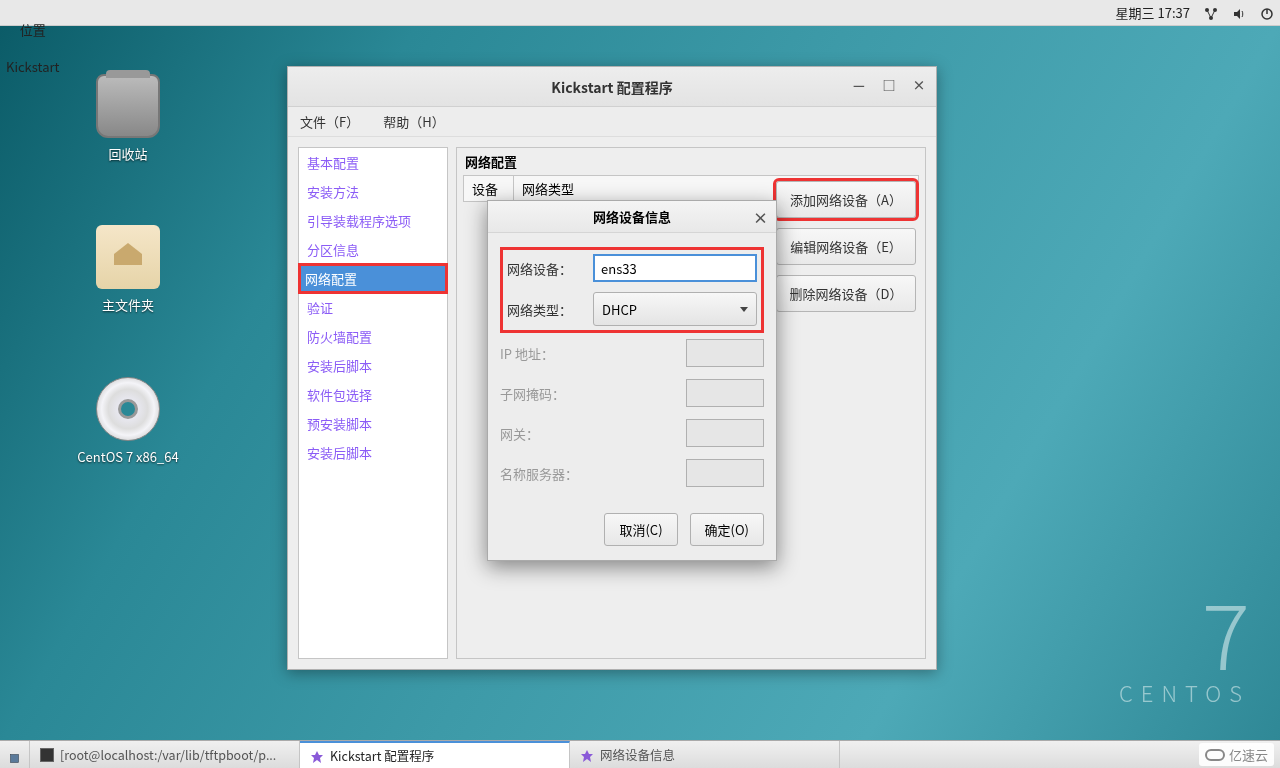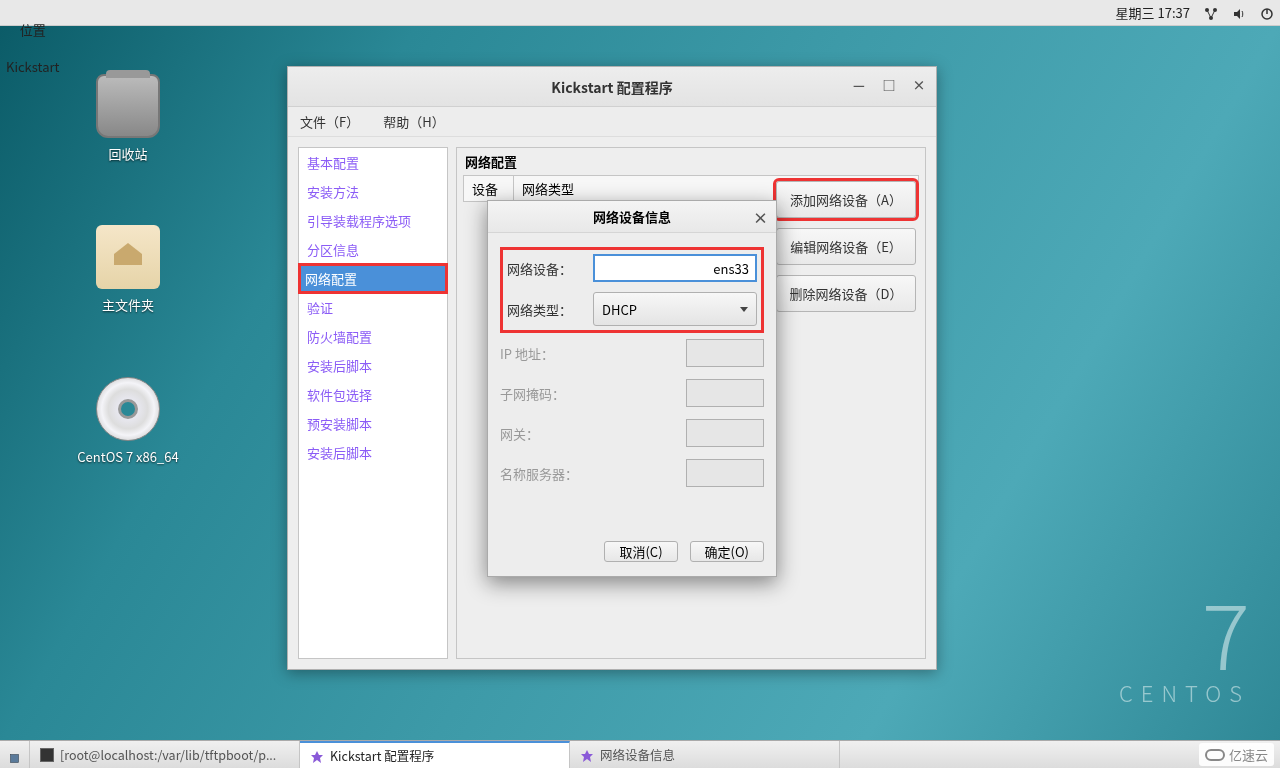--- a/index.html
+++ b/index.html
@@ -57,28 +57,28 @@
 .network-right { position:absolute; top:181px; left:776px; width:140px; display:flex; flex-direction:column; gap:10px; z-index:5; }
 
 
 .dialog { position:absolute; top:200px; left:487px; width:290px; background:#ededed; border:1px solid #aaa; box-shadow:0 6px 20px rgba(0,0,0,.45); z-index:10; }
 .dialog .dlg-title { height:32px; display:flex; align-items:center; justify-content:center; font-weight:bold; font-size:13px; border-bottom:1px solid #d5d5d5; position:relative; background:linear-gradient(#f4f4f4,#e8e8e8);}
 .dialog .close-x { position:absolute; right:8px; top:6px; font-size:15px; color:#555; cursor:pointer; }
 .dlg-body { padding:14px 12px 10px; }
 .form-row { display:flex; align-items:center; margin-bottom:12px; gap:8px; }
 .form-row label { width:78px; text-align:left; font-size:13px; color:#333; }
 .form-row.disabled label { color:#999; }
-.text-input { flex:1; height:28px; border:1px solid #b0b0b0; background:#fff; padding:12px 6px; font-size:13px;text-align:right; }
+.text-input { flex:1; height:28px; border:1px solid #b0b0b0; background:#fff; padding:12px 6px; font-size:13px; }
 .text-input.focus { border:2px solid #4a90d9; outline:none; }
 .text-input.disabled { background:#e6e6e6; color:#999; width:78px; flex:0 0 78px; margin-left:auto;}
 .combobox { flex:1; height:30px; border:1px solid #b0b0b0; border-radius:3px; background:linear-gradient(#f7f7f7,#e4e4e4); padding:16px 8px; font-size:13px; display:flex; align-items:center; justify-content:space-between; cursor:pointer; }
 .combobox .caret { border-left:4px solid transparent; border-right:4px solid transparent; border-top:5px solid #444; }
 .red-frame { padding:4px; border:3px solid #e33; }
 .dlg-buttons { display:flex; justify-content:flex-end; gap:12px; padding:4px 12px 14px; }
-.dlg-btn { background:linear-gradient(#f7f7f7,#e7e7e7); border:1px solid #b0b0b0; border-radius:3px; padding:0 14px; font-size:13px; cursor:pointer;margin-top:28px; }
+.dlg-btn { background:linear-gradient(#f7f7f7,#e7e7e7); border:1px solid #b0b0b0; border-radius:3px; padding:6px 14px; font-size:13px; cursor:pointer; }
 
 
 .taskbar { position:absolute; left:0; right:0; bottom:0; height:28px; background:linear-gradient(#f0f0f0,#dcdcdc); border-top:1px solid #aaa; display:flex; align-items:stretch; font-size:12.5px; }
 .task-item { display:flex; align-items:center; padding:0 10px; border-right:1px solid #c5c5c5; gap:6px; color:#555; cursor:pointer; max-width:280px; white-space:nowrap; overflow:hidden; text-overflow:ellipsis; }
 .task-item.active { background:#fff; border-top:2px solid #4a90d9; color:#222; }
 .task-icon { width:14px; height:14px; display:inline-block; }
 .term-icon { background:#333; border:1px solid #666; }
 .watermark { position:absolute; right:6px; bottom:2px; font-size:13px; color:#888; display:flex; align-items:center; gap:4px; background:rgba(255,255,255,.9); padding:2px 6px; border-radius:3px;}
 .watermark .cloud { width:20px; height:12px; border:2px solid #888; border-radius:10px; position:relative; }
 </style>

